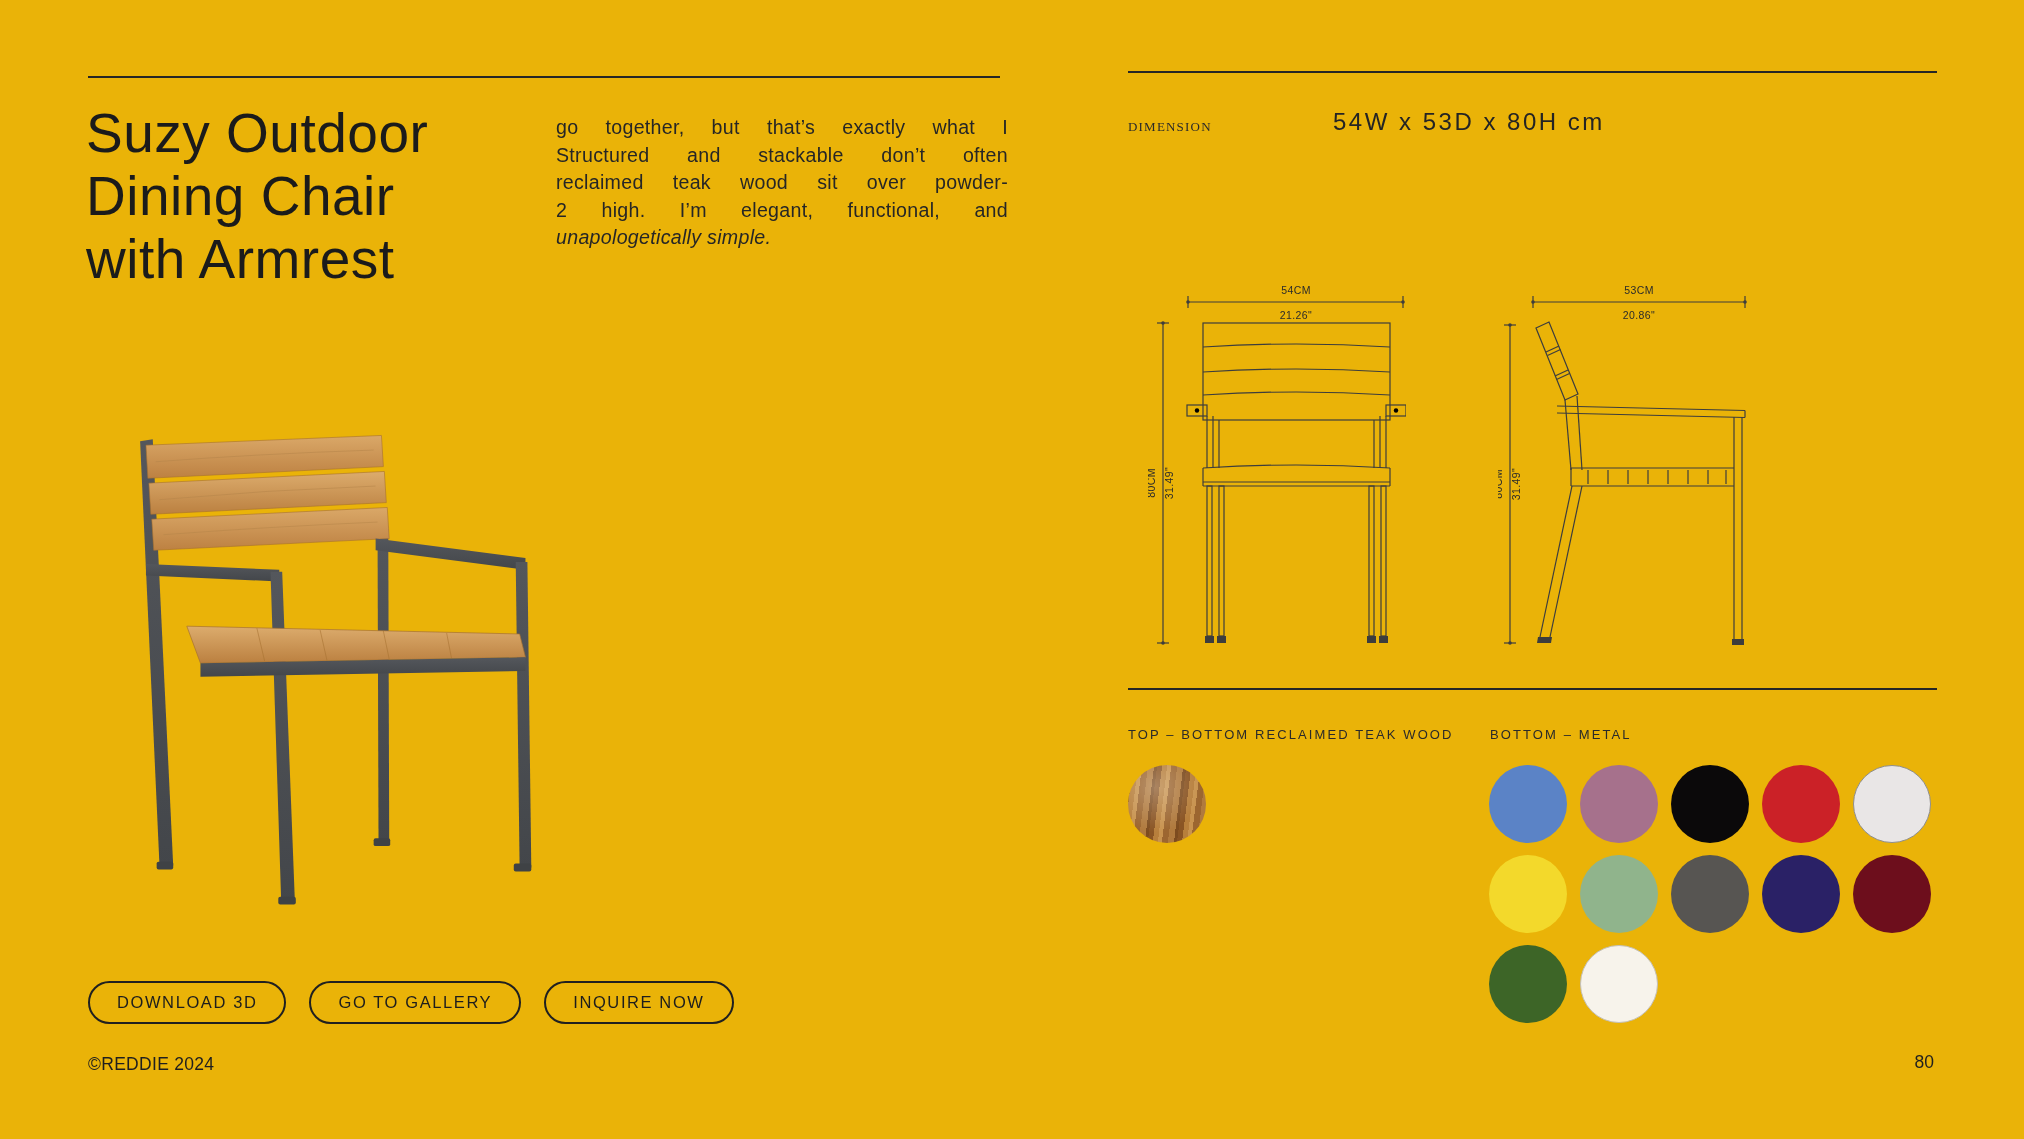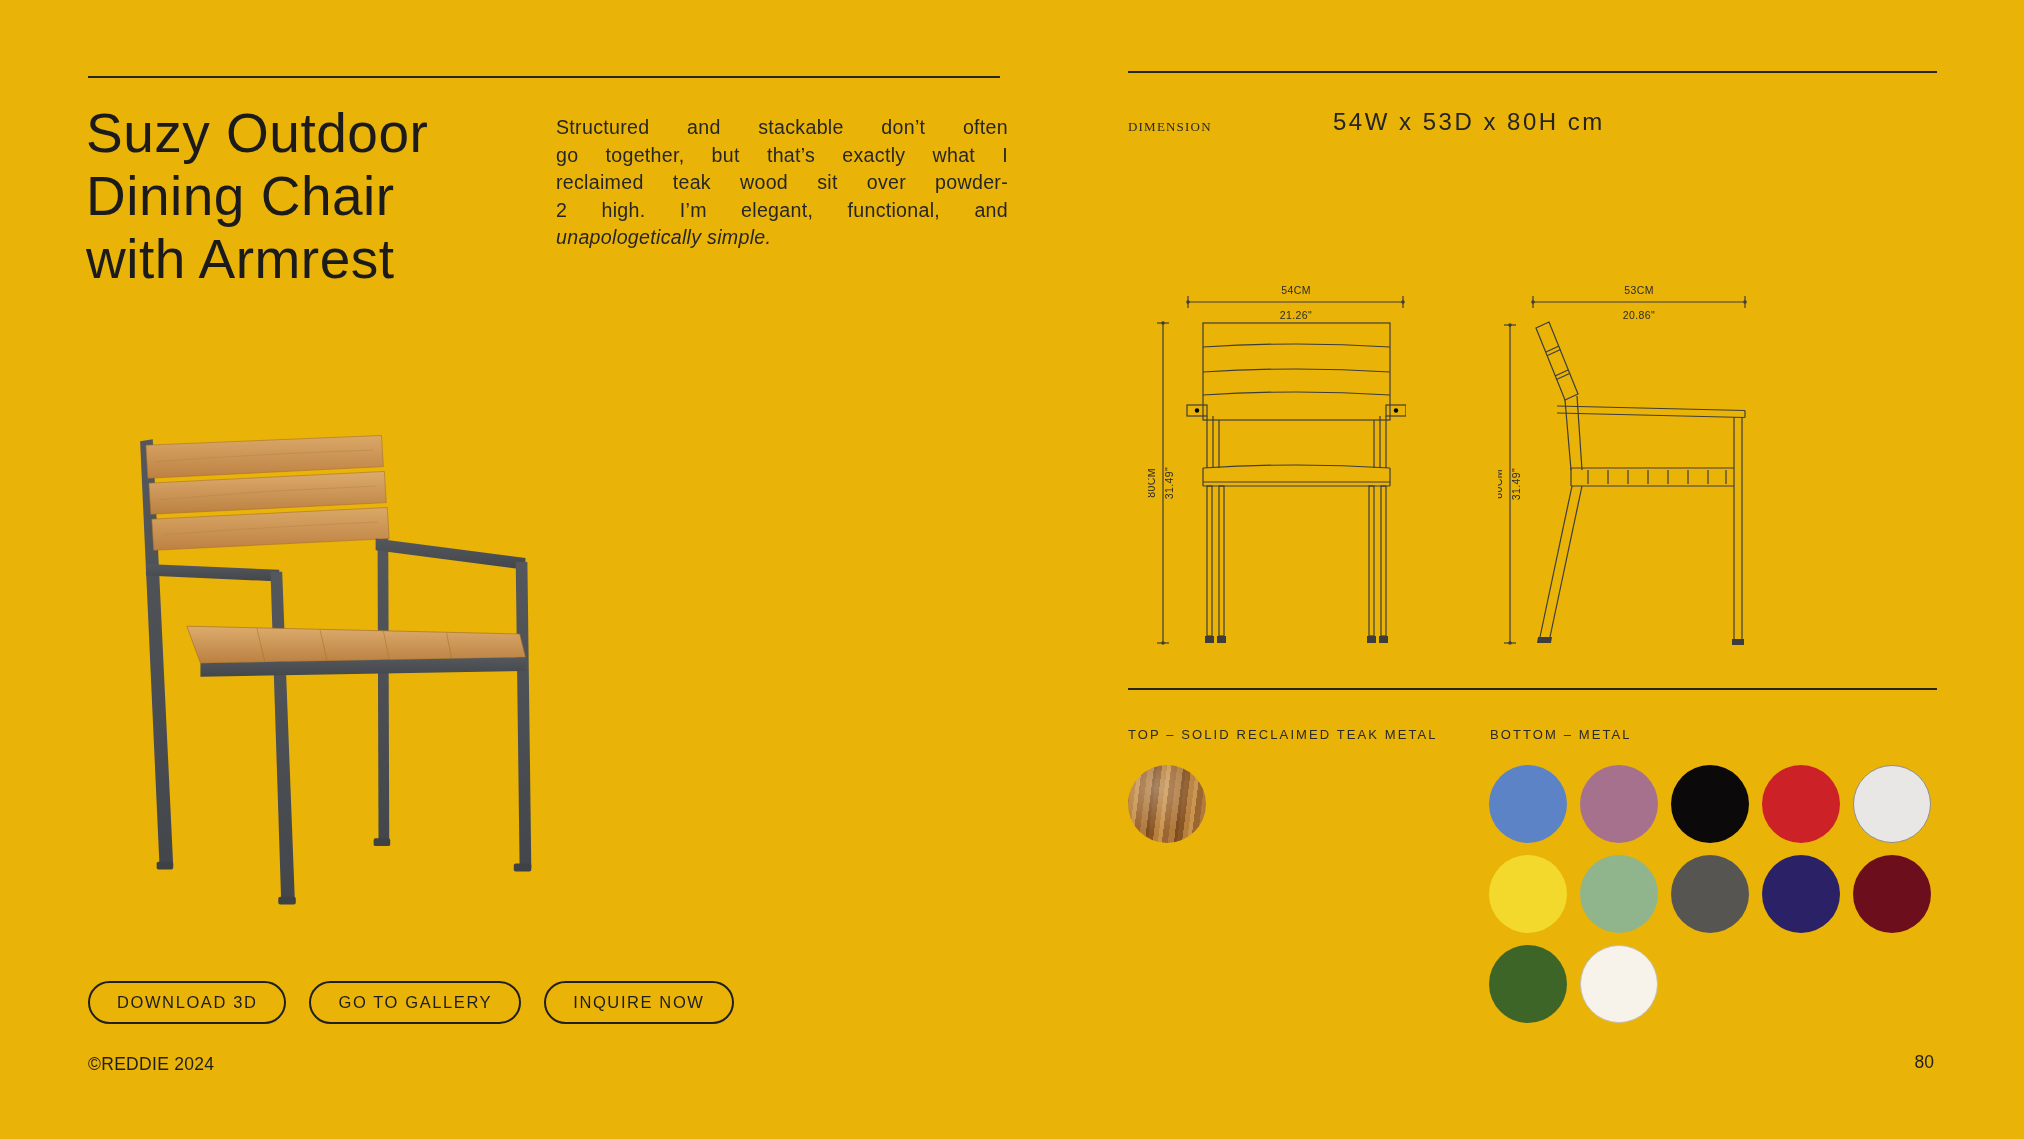--- a/index.html
+++ b/index.html
@@ -77,22 +77,22 @@
   <div class="rule rule-left"></div>
   <div class="rule rule-right"></div>
 
   <h1 class="title">
     <span>Suzy Outdoor</span>
     <span>Dining Chair</span>
     <span>with Armrest</span>
   </h1>
 
   <div class="description">
+    <div class="desc-line">go together, but that’s exactly what I</div>
     <div class="desc-line">Structured and stackable don’t often</div>
-    <div class="desc-line">go together, but that’s exactly what I</div>
     <div class="desc-line">reclaimed teak wood sit over powder-</div>
     <div class="desc-line">2 high. I’m elegant, functional, and</div>
     <div class="desc-line last">unapologetically simple.</div>
   </div>
 
   <svg class="chair-photo" viewBox="0 0 440 520" xmlns="http://www.w3.org/2000/svg">
     <defs>
       <linearGradient id="teakA" x1="0" y1="0" x2="0" y2="1">
         <stop offset="0" stop-color="#DAA868"></stop>
           <stop offset="1" stop-color="#BD8142"></stop>
@@ -251,21 +251,21 @@
     <line x1="210" y1="188" x2="210" y2="202"></line>
       <line x1="228" y1="188" x2="228" y2="202"></line>
 
     <line x1="74" y1="204" x2="42" y2="355"></line>
       <line x1="84" y1="204" x2="52" y2="355"></line>
     <polygon class="fill" points="40,355 54,355 53,361 39,361"></polygon>
   </svg>
 
   <div class="divider"></div>
 
-  <div class="mat-label mat-top">TOP – SOLID RECLAIMED TEAK METAL</div>
+  <div class="mat-label mat-top">TOP – BOTTOM RECLAIMED TEAK WOOD</div>
   <div class="mat-label mat-bottom">BOTTOM – METAL</div>
 
   <div class="teak-swatch"></div>
 
   <div class="swatch-grid">
     <div class="swatch" style="background: rgb(91, 131, 198);"></div>
     <div class="swatch" style="background: rgb(166, 113, 140);"></div>
     <div class="swatch" style="background: rgb(11, 9, 10);"></div>
     <div class="swatch" style="background: rgb(203, 33, 39);"></div>
     <div class="swatch" style="background: rgb(233, 230, 230); border-color: rgb(143, 143, 143);"></div>

